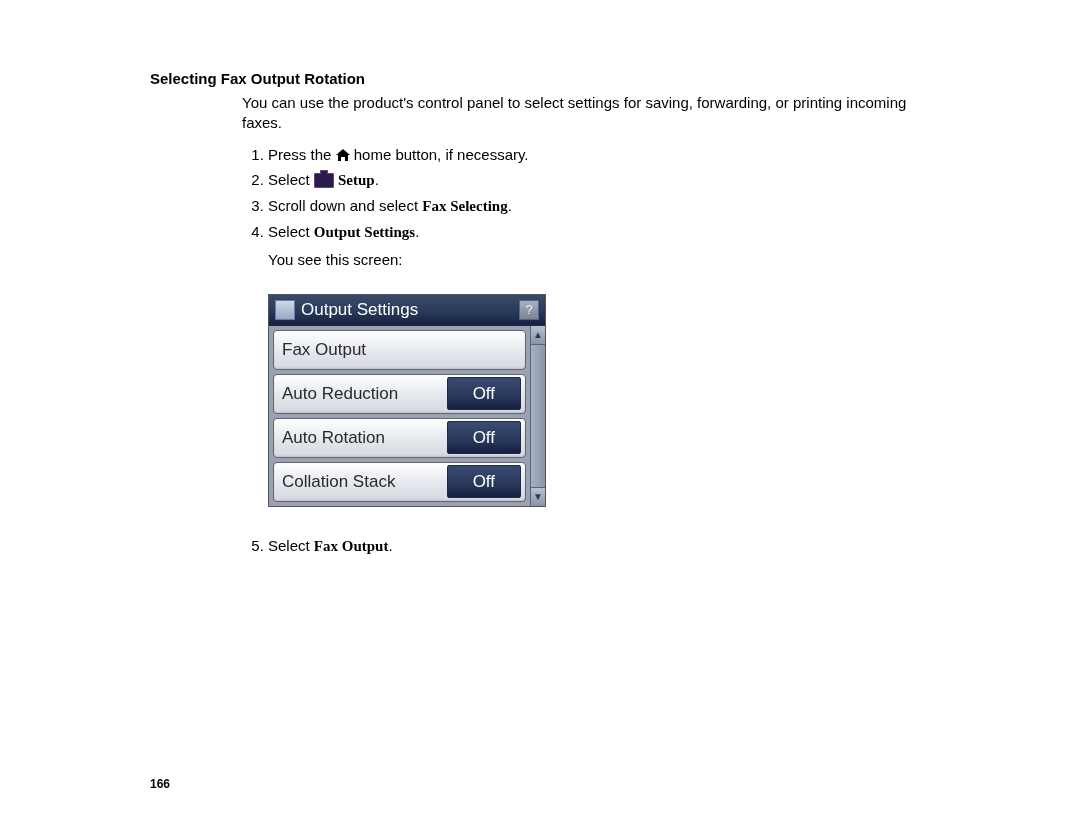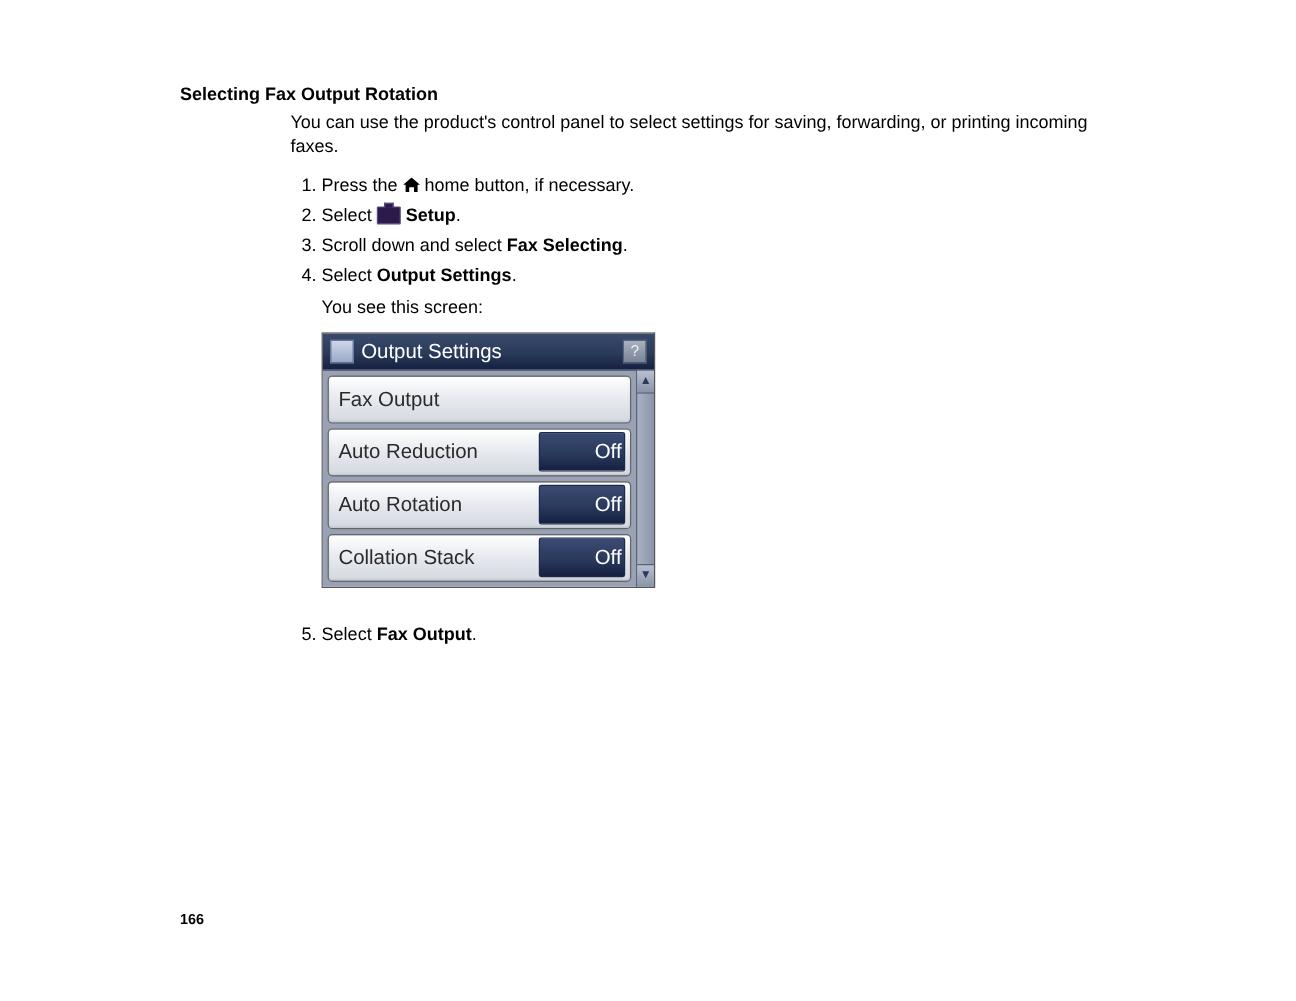--- a/index.html
+++ b/index.html
@@ -26,23 +26,23 @@
   }
   ol.steps {
     margin: 0 0 0 92px;
     padding-left: 26px;
   }
   ol.steps > li {
     margin: 4px 0;
     line-height: 1.4;
   }
   .subtext {
-    margin: 6px 0 10px 0;
-  }
-  .bold { font-weight: bold; }
+    margin: 6px 0 24px 0;
+  }
+  .bold { font-weight: bold; font-family: Liberation Serif, serif; }
 
   .home-icon {
     display: inline-block;
     width: 14px;
     height: 12px;
     vertical-align: -1px;
   }
 
   .toolbox-icon {
     display: inline-block;
@@ -120,21 +120,21 @@
   }
   .lcd-row .label {
     font-size: 17px;
     color: #2a2a2a;
     padding-left: 4px;
   }
   .lcd-row .value {
     margin-left: auto;
     font-size: 17px;
     color: #fff;
-    padding: 4px 2px;
+    padding: 4px 25px;
     border: 1px solid #1a2a4a;
     border-radius: 2px;
     background: linear-gradient(#3a4a72, #2a3a5c 55%, #162040);
     min-width: 72px;
     text-align: right;
     box-sizing: border-box;
   }
   .lcd-scroll {
     width: 14px;
     display: flex;

